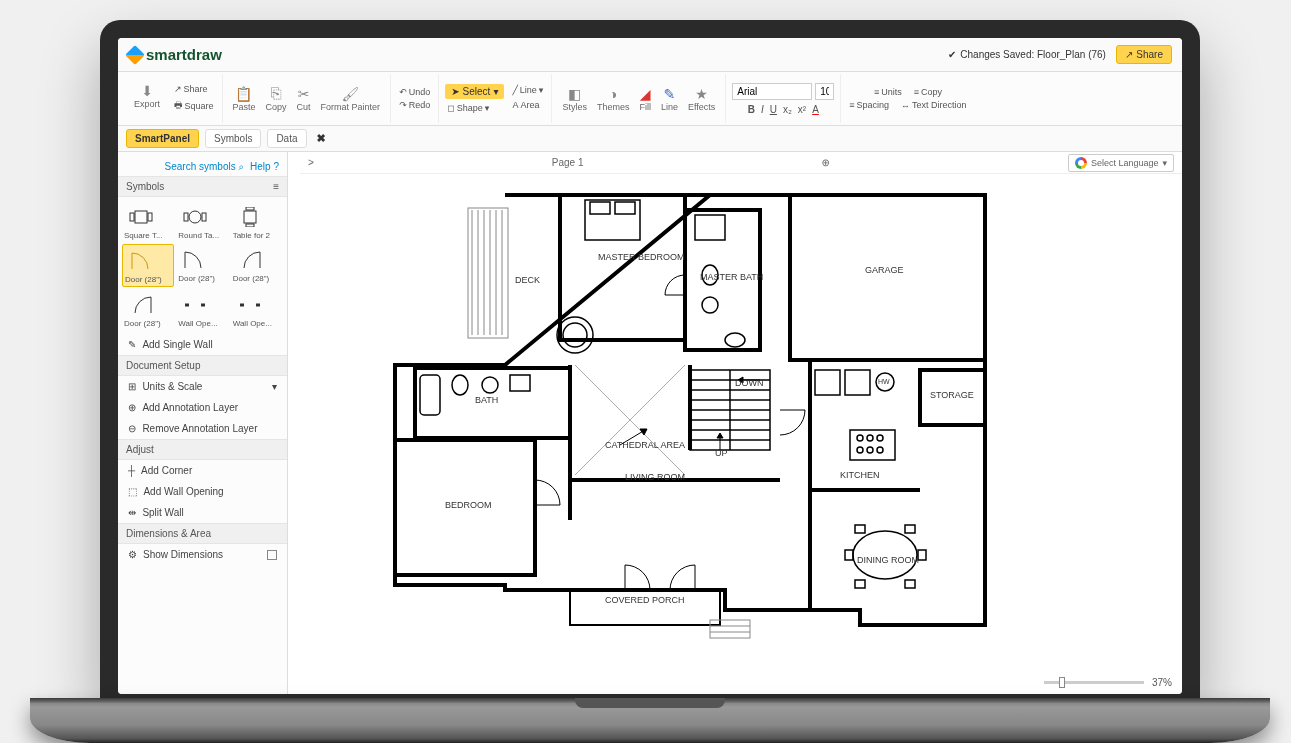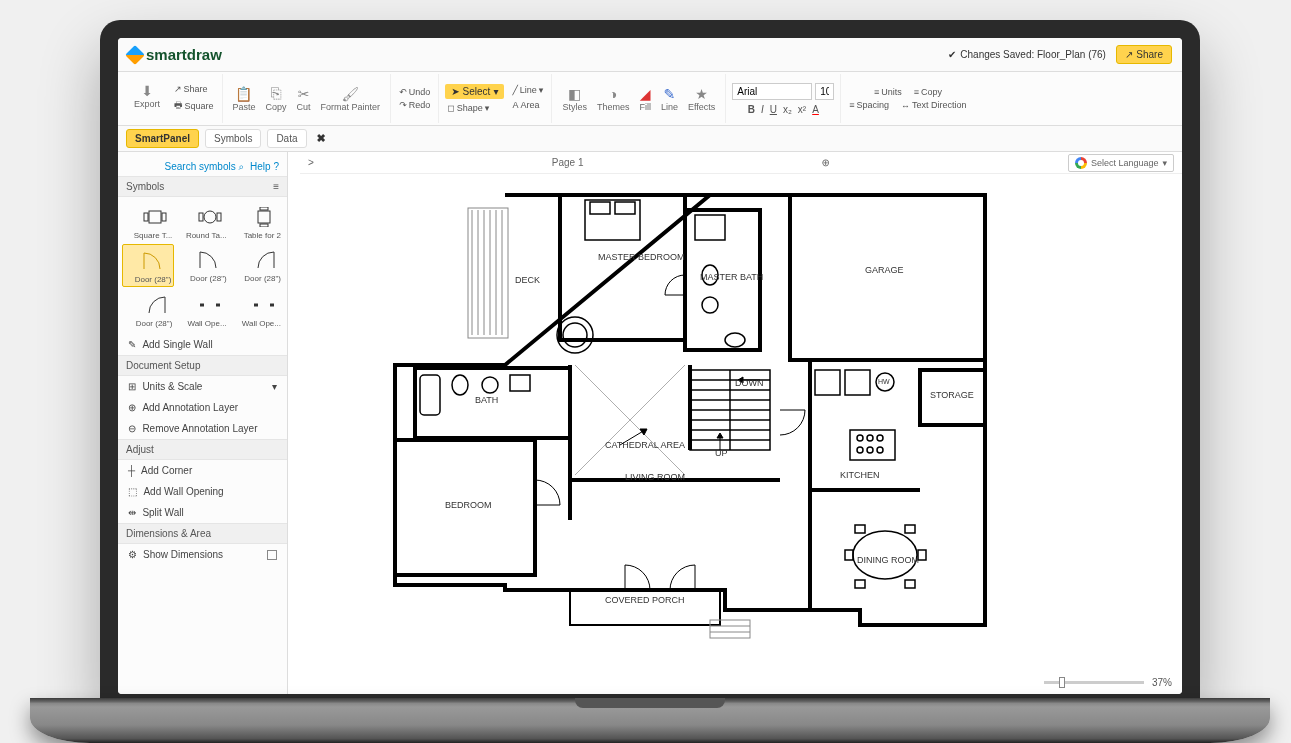--- a/index.html
+++ b/index.html
@@ -29,21 +29,21 @@
 .font-sel { border: 1px solid #ccc; padding: 2px 4px; font-size: 10px; width: 80px; margin-bottom:3px; }
 .tabarea { display: flex; align-items: center; padding: 4px 8px; border-bottom: 1px solid #ddd; height: 26px; gap: 6px; background:#fafafa;}
 .tab-pill { background: #ffd34d; padding: 3px 8px; border-radius: 3px; font-size: 10px; font-weight:600; cursor: pointer; border:1px solid #e6b800;}
 .tab-plain { padding: 3px 8px; font-size: 10px; cursor: pointer; color: #555; border:1px solid #ddd; border-radius:3px; background:#fff;}
 .x-close { font-weight: bold; cursor:pointer; padding: 0 4px;}
 .main { display: flex; flex: 1; overflow: hidden; gap: 12px; }
 .sidebar { width: 170px; border-right: 1px solid #ddd; overflow-y: auto; background: #fcfcfc; padding: 6px 0; font-size: 10px; }
 .side-links { display: flex; justify-content: flex-end; gap: 6px; padding: 3px 8px; font-size: 10px; color: #0088cc; }
 .side-section-h { background: #f0f0f0; padding: 4px 8px; font-size: 10px; color: #555; display:flex; justify-content:space-between; align-items:center; border-top:1px solid #e5e5e5; border-bottom:1px solid #e5e5e5;}
 .symbols-grid { display: grid; grid-template-columns: repeat(3,1fr); gap: 2px; padding: 4px; }
-.sym-cell { display: flex; flex-direction: column; align-items: flex-end; padding: 2px; font-size: 8px; color: #555; cursor: pointer; border-radius:2px;}
+.sym-cell { display: flex; flex-direction: column; align-items: flex-start; padding: 2px; font-size: 8px; color: #555; cursor: pointer; border-radius:2px;}
 .sym-cell.sel { background: #ffe9a6; border:1px solid #e6b800; }
 .sym-thumb { width: 34px; height: 28px; display: flex; align-items: center; justify-content: center; }
 .side-row { display: flex; align-items: center; gap: 6px; padding: 5px 10px; font-size: 10px; color: #444; cursor: pointer; }
 .canvas-area { flex: 1; position: relative; background: #fff; overflow: hidden; }
 .canvas-header { display: flex; align-items: center; height: 22px; padding: 0 8px; font-size: 10px; color: #666; border-bottom:1px solid #eee;}
 .canvas-header .page-lbl { margin: 0 auto; }
 .lang-sel { margin-left: auto; border: 1px solid #ccc; padding: 2px 6px; font-size: 9px; border-radius: 2px; display:flex; align-items:center; gap:4px; background:#fff;}
 .floorplan { position: absolute; top: 28px; left: 60px; width: 640px; height: 450px; }
 .fp-label { position: absolute; font-size: 9px; font-weight: 500; white-space: nowrap;}
 .zoom-bar { position: absolute; bottom: 6px; right: 10px; display: flex; align-items: center; gap: 8px; font-size: 10px; color: #555; }

